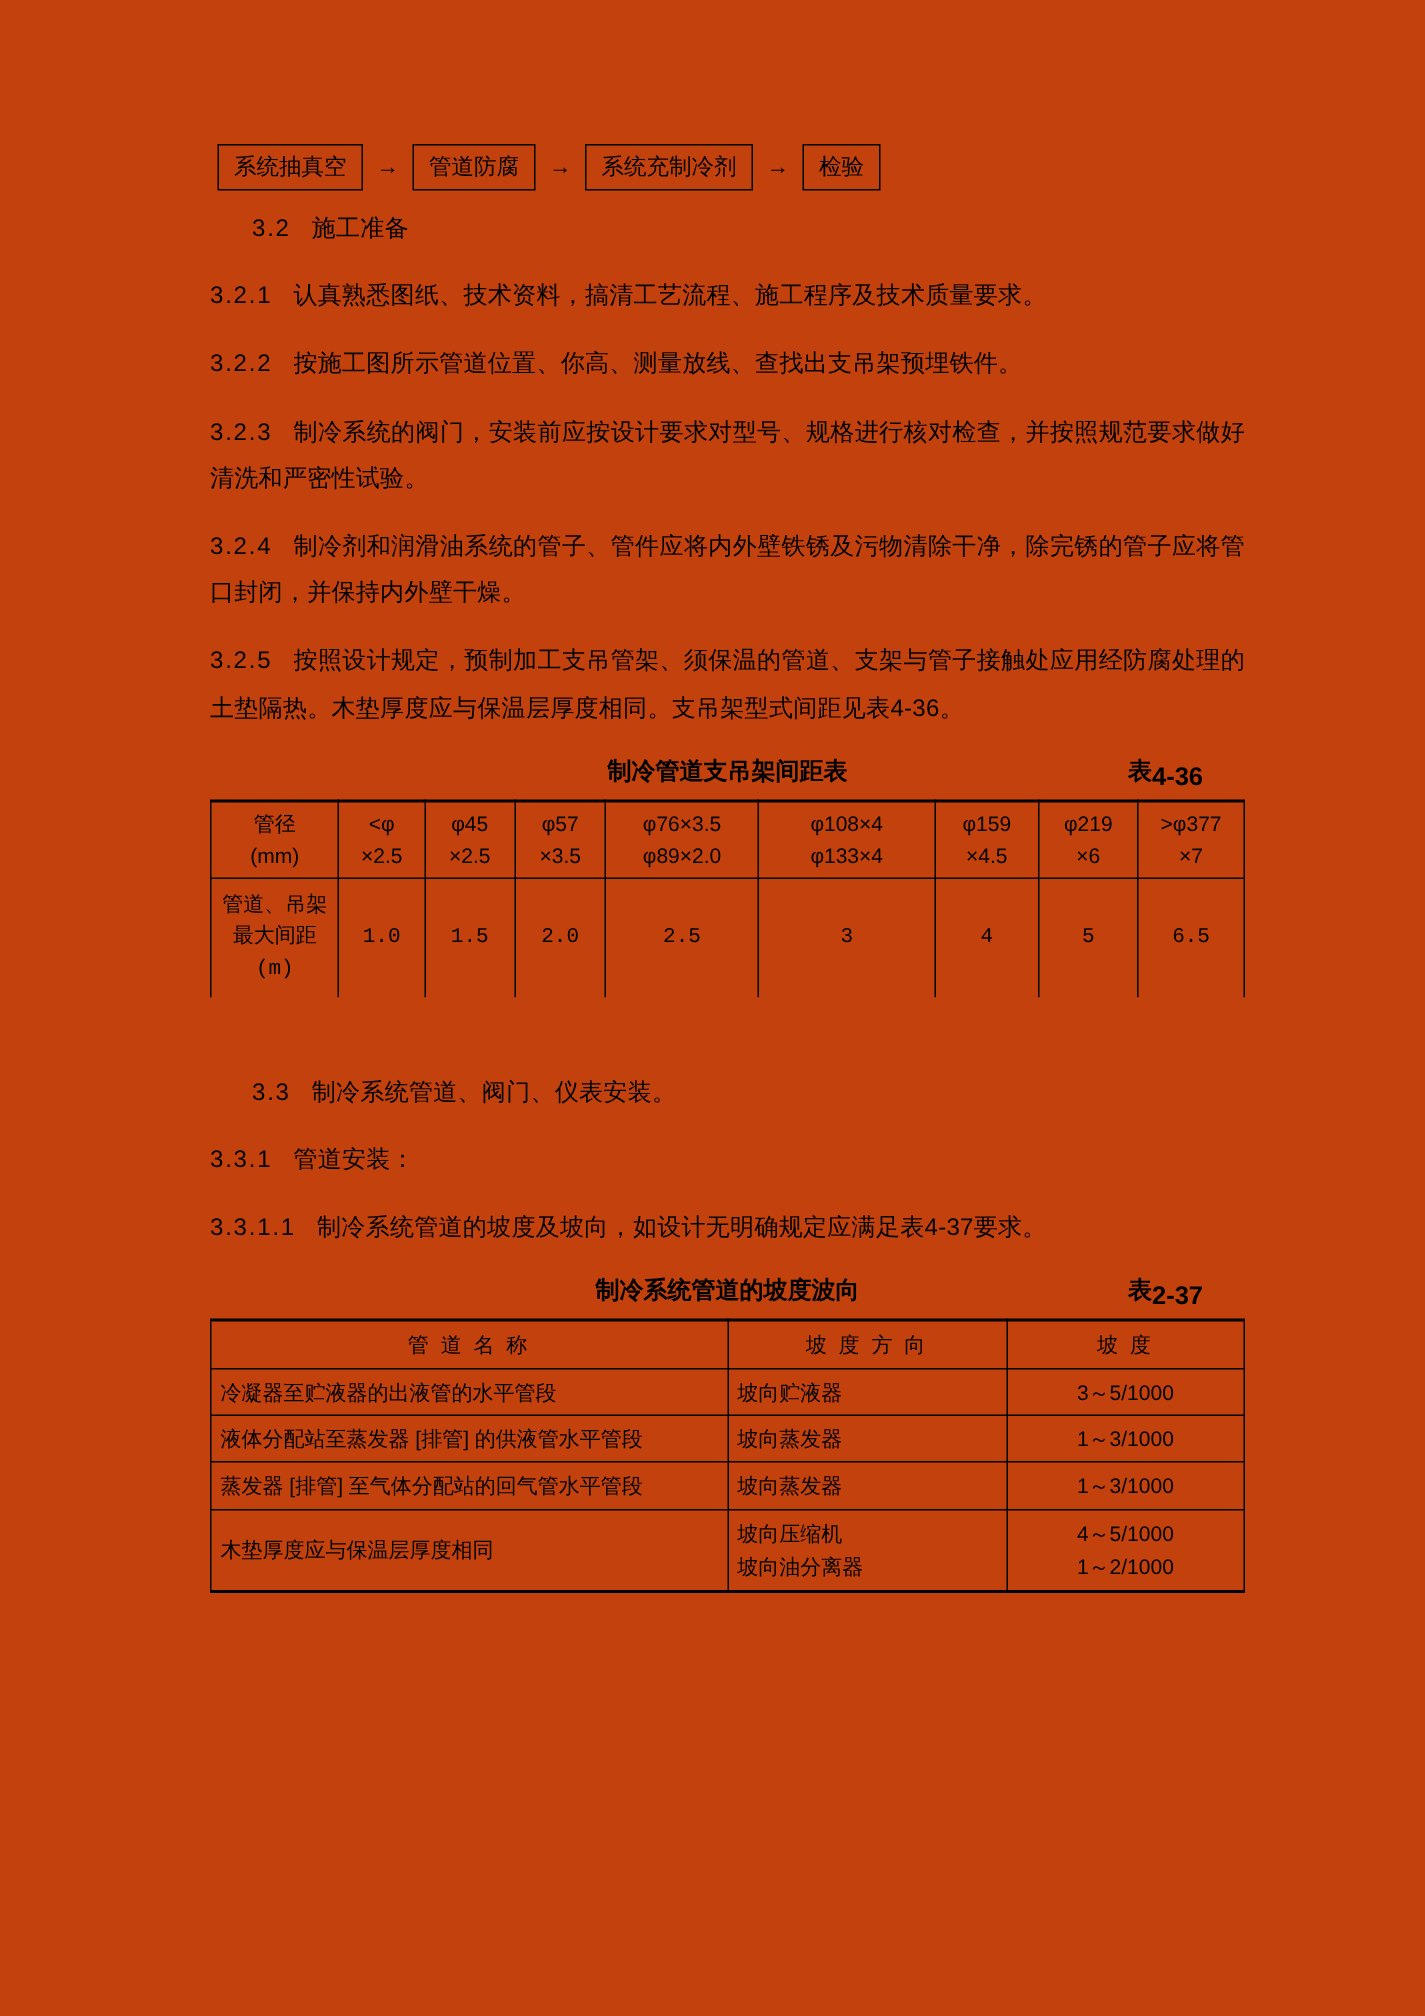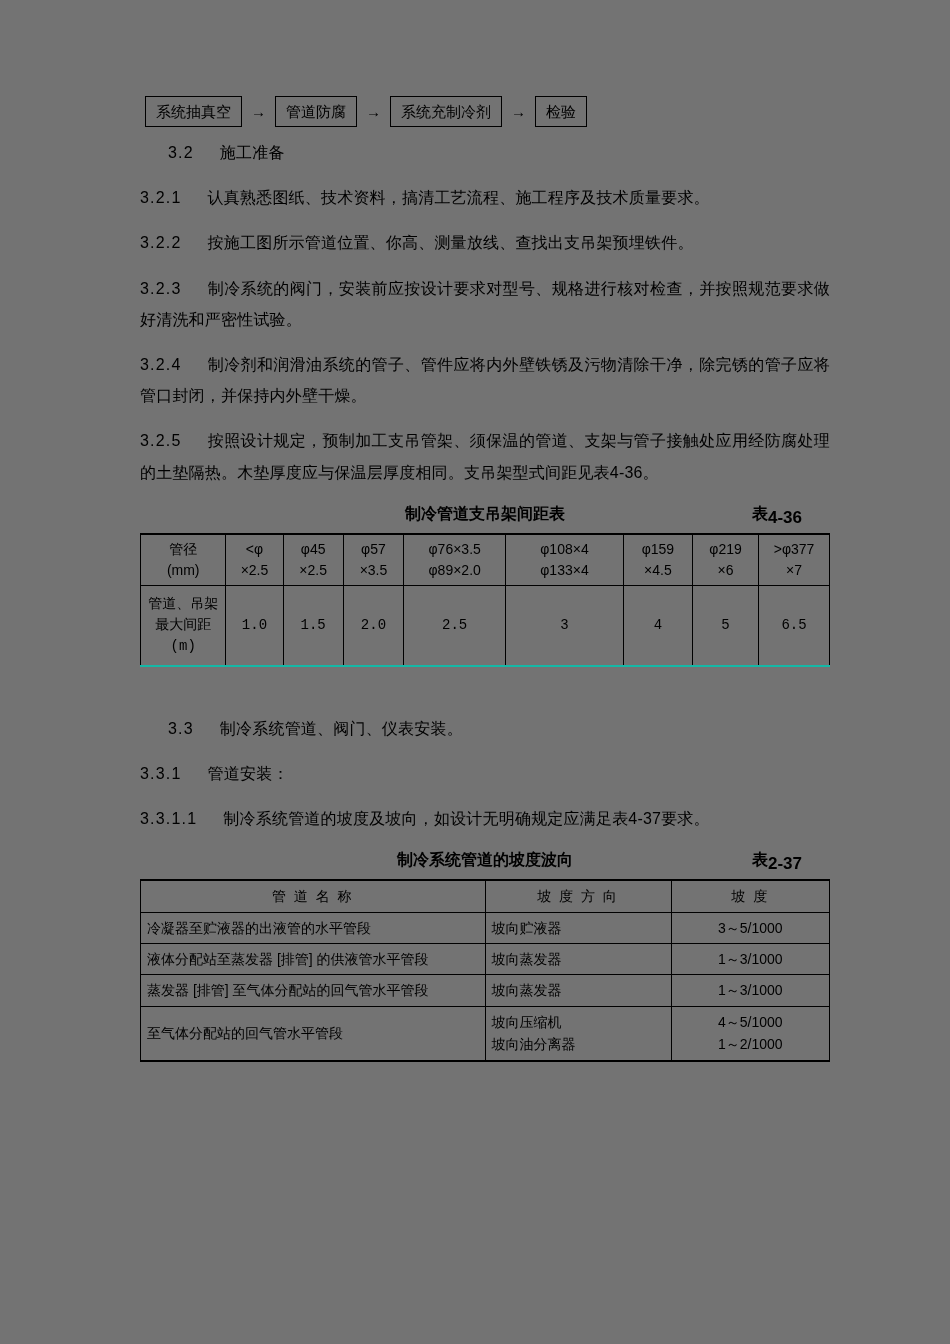--- a/index.html
+++ b/index.html
@@ -8,21 +8,21 @@
     background: #ffffff;
   }
   body {
     font-family: "Liberation Sans", sans-serif;
     color: #000000;
   }
   .page {
     position: relative;
     width: 950px;
     height: 1344px;
-    background: #737373;
+    background: #c2410c;
     box-sizing: border-box;
     padding: 96px 120px 40px 140px;
   }
   
   .flow {
     display: flex;
     align-items: center;
     margin: 0 0 10px 5px;
   }
   .flow-box {
@@ -40,21 +40,21 @@
   
   p.para {
     font-size: 16px;
     line-height: 1.95;
     margin: 0 0 14px 0;
     text-align: justify;
     letter-spacing: 0.2px;
   }
   p.para .num {
     letter-spacing: 1.2px;
-    margin-right: 26px;
+    margin-right: 14px;
   }
   p.head {
     margin-left: 28px;
   }
   
   .tbl-caption {
     position: relative;
     text-align: center;
     font-size: 16px;
     font-weight: bold;
@@ -75,21 +75,21 @@
     top: 4px;
   }
   
   table {
     border-collapse: collapse;
     width: 100%;
     font-size: 14px;
   }
   table.t36 {
     border-top: 2px solid #000;
-    border-bottom: 2px solid #14b8a6;
+    border-bottom: 2px solid #c2410c;
   }
   table.t36 td {
     border: 1px solid #000;
     text-align: center;
     vertical-align: middle;
     padding: 5px 2px;
     line-height: 1.5;
   }
   table.t36 td.hdr {
     padding: 4px 2px;
@@ -256,21 +256,21 @@
       <td>液体分配站至蒸发器 [排管] 的供液管水平管段</td>
       <td>坡向蒸发器</td>
       <td class="c">1～3/1000</td>
     </tr>
     <tr>
       <td>蒸发器 [排管] 至气体分配站的回气管水平管段</td>
       <td>坡向蒸发器</td>
       <td class="c">1～3/1000</td>
     </tr>
     <tr>
-      <td>至气体分配站的回气管水平管段</td>
+      <td>木垫厚度应与保温层厚度相同</td>
       <td class="two-line" style="white-space:pre-line">坡向压缩机
 坡向油分离器</td>
       <td class="c two-line" style="white-space:pre-line">4～5/1000
 1～2/1000</td>
     </tr>
   </tbody>
     </table>
 
 </div>
 

